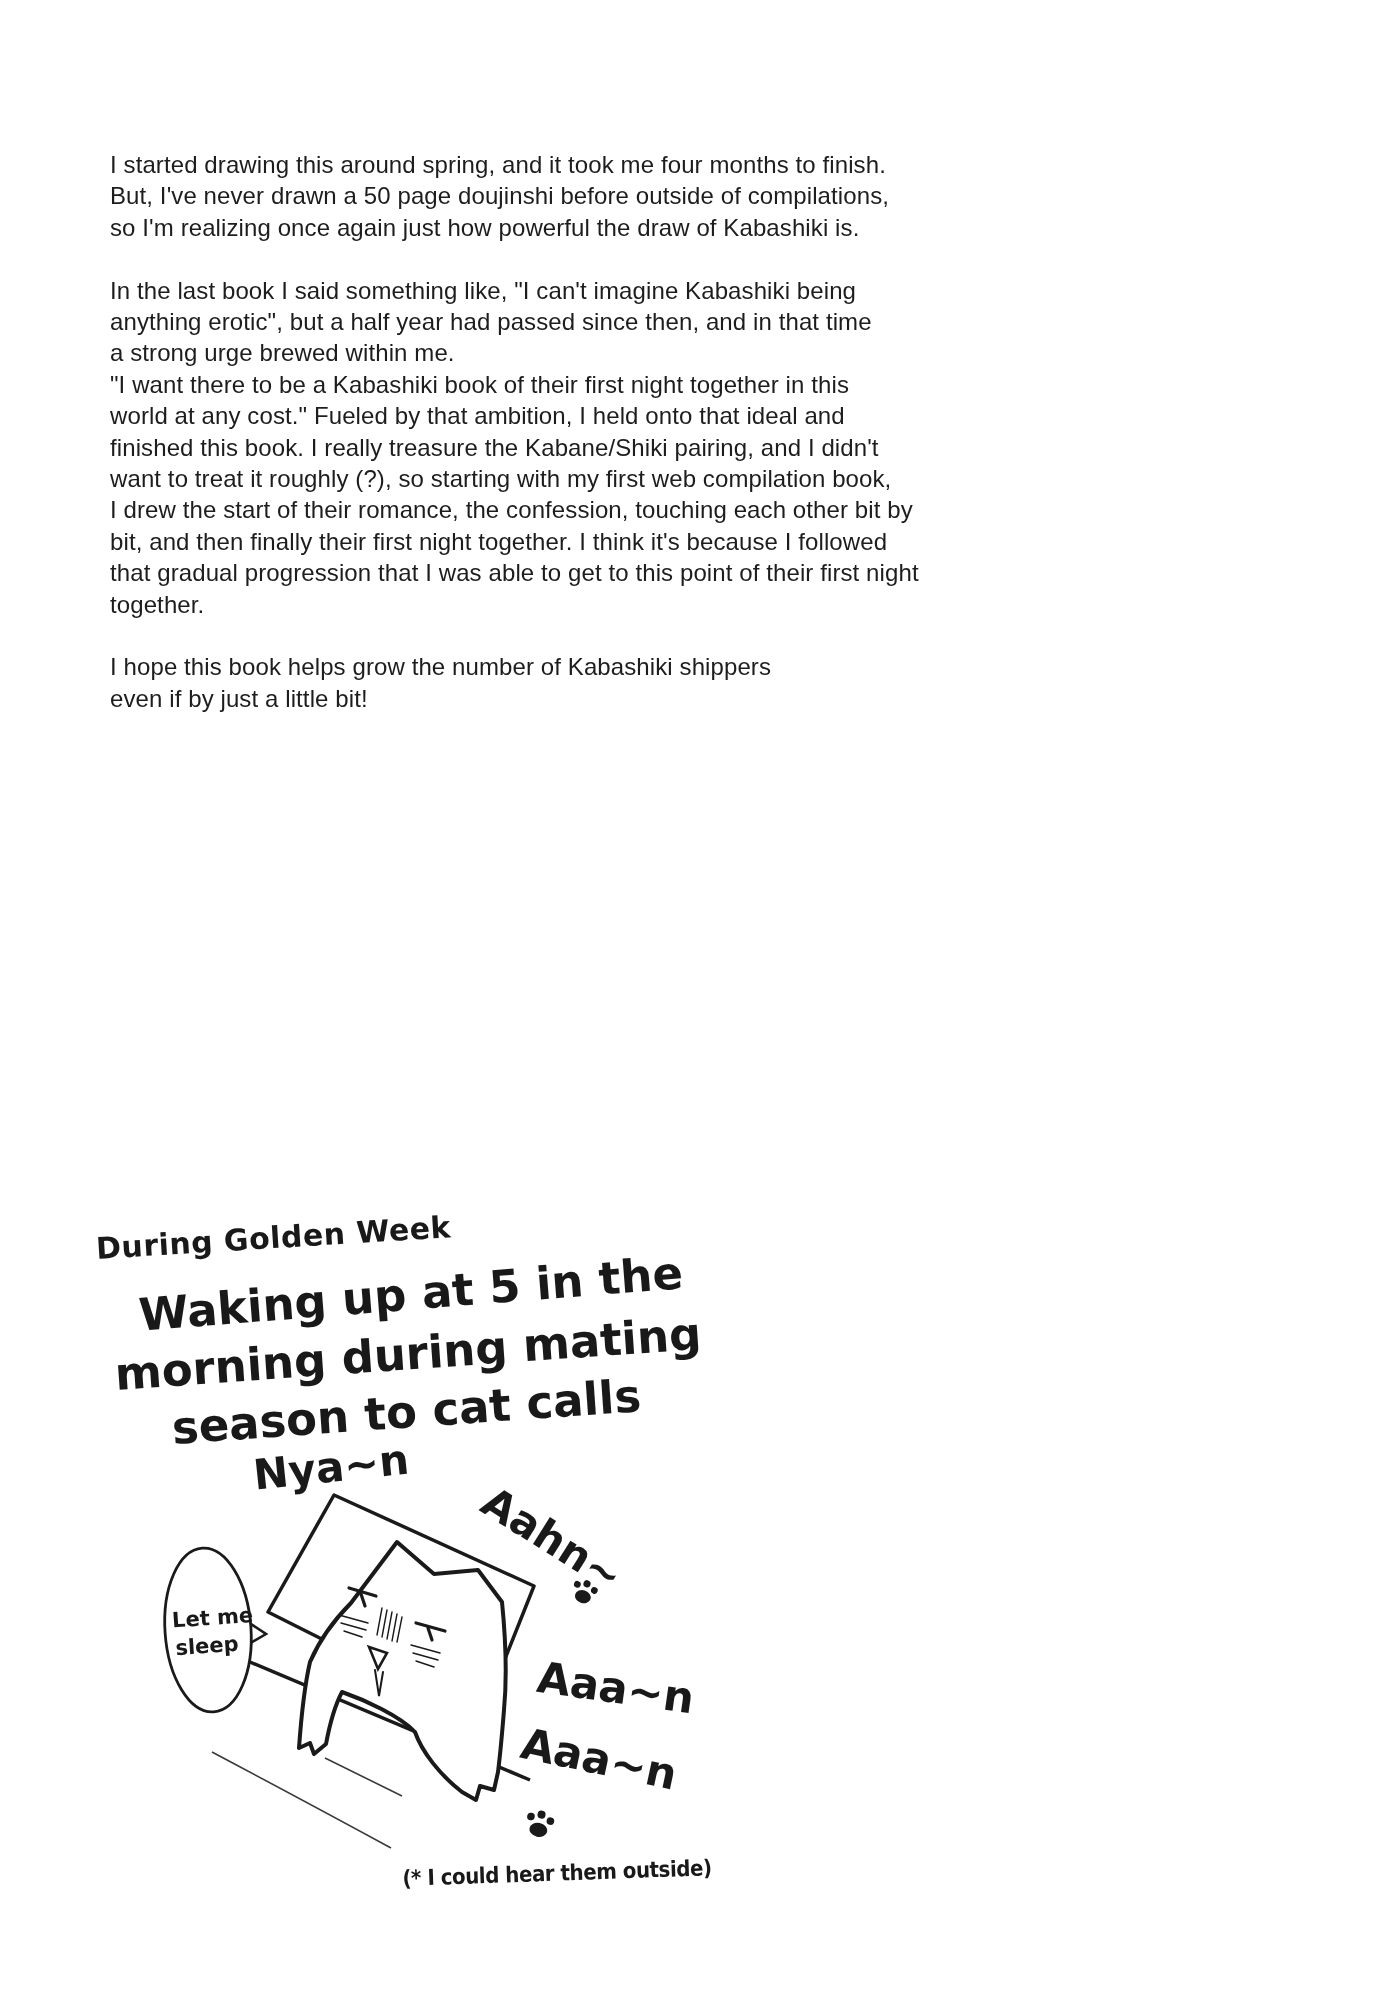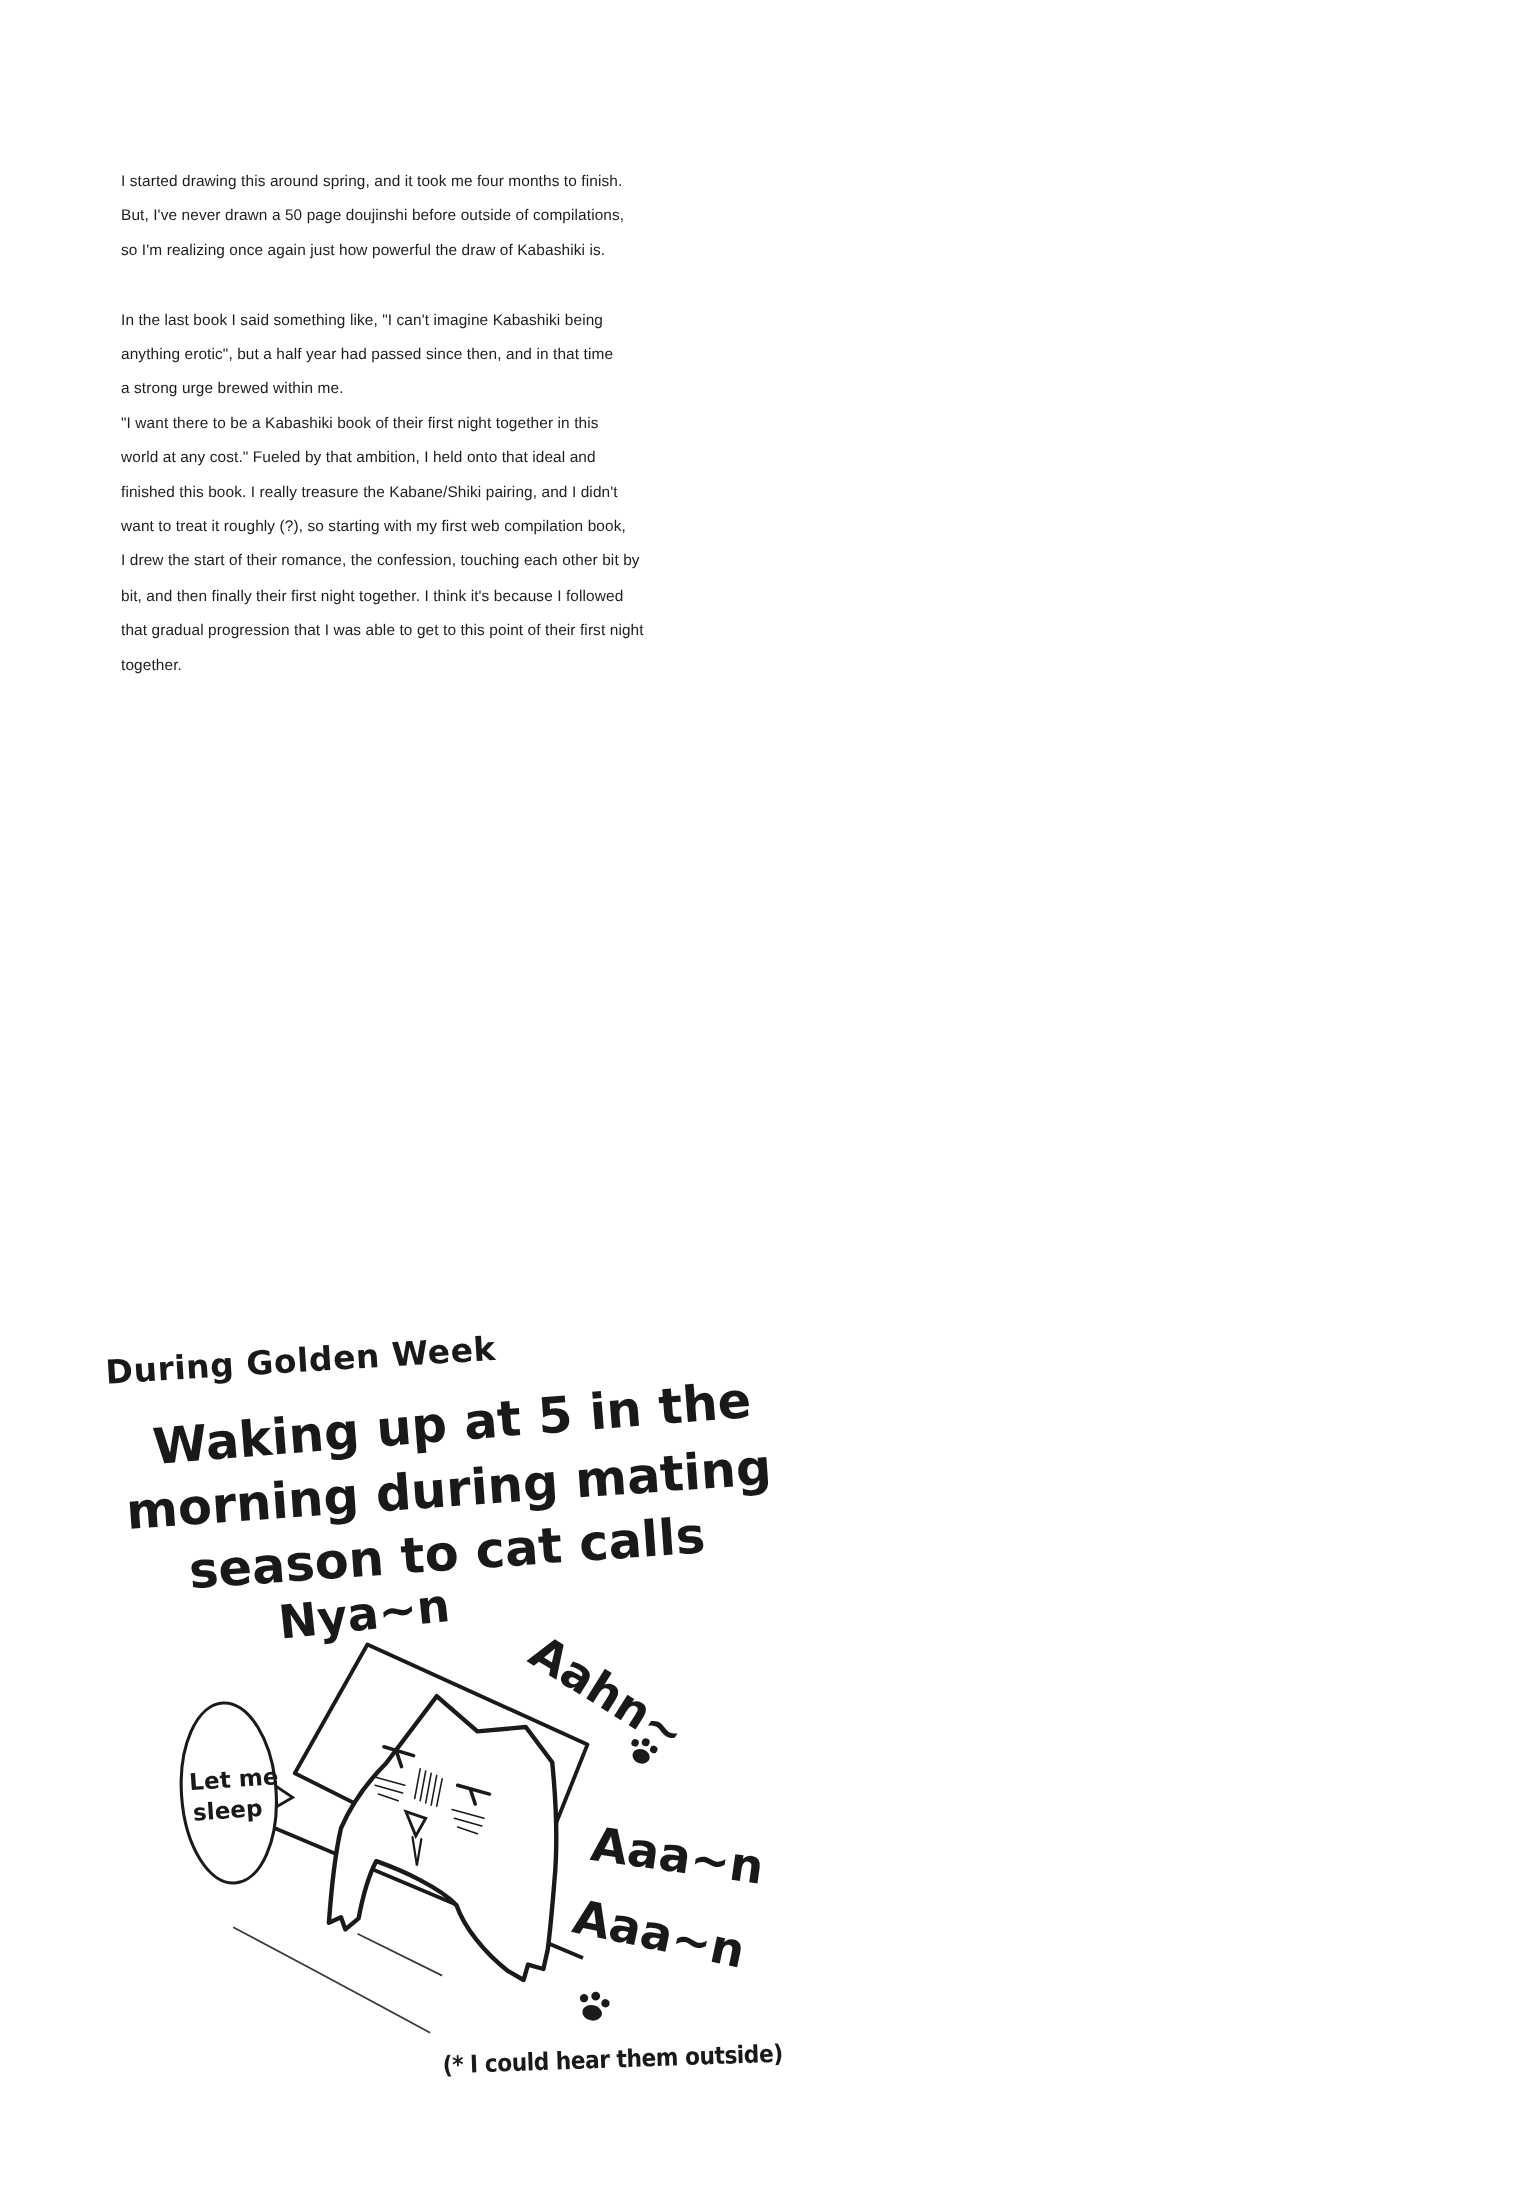--- a/index.html
+++ b/index.html
@@ -8,21 +8,21 @@
     width:1400px;height:1990px;
     background:#ffffff;
     overflow:hidden;
     font-family:"Liberation Sans",sans-serif;
     color:#1d1d1d;
   }
   
   .afterword{
     position:absolute;left:110px;top:149px;
     font-family:"Liberation Sans",sans-serif;
-    font-size:14px;line-height:31.4px;
+    font-size:24px;line-height:31.4px;
     color:#1d1d1d;
     letter-spacing:.1px;
   }
   .afterword .para{
     white-space:pre-line;
     margin:0 0 31.4px 0;
   }
   
   .hand{
     position:absolute;
@@ -57,20 +57,22 @@
 anything erotic", but a half year had passed since then, and in that time
 a strong urge brewed within me.
 "I want there to be a Kabashiki book of their first night together in this
 world at any cost." Fueled by that ambition, I held onto that ideal and
 finished this book. I really treasure the Kabane/Shiki pairing, and I didn't
 want to treat it roughly (?), so starting with my first web compilation book,
 I drew the start of their romance, the confession, touching each other bit by
 bit, and then finally their first night together. I think it's because I followed
 that gradual progression that I was able to get to this point of their first night
 together.</p>
+    <p class="para">I hope this book helps grow the number of Kabashiki shippers
+even if by just a little bit!</p>
   </div>
 
   <svg class="illus" width="600" height="470" viewBox="0 0 600 470">
 
     <polygon points="214,65 414,156 361,289 148,182" fill="#ffffff" stroke="#1a1a1a" stroke-width="3.5" stroke-linejoin="round"></polygon>
 
     <line x1="130" y1="232" x2="410" y2="350" stroke="#1a1a1a" stroke-width="3.5"></line>
 
     <path d="M92,322 Q190,374 271,418" fill="none" stroke="#3a3a3a" stroke-width="1.6"></path>
     <path d="M205,328 L282,366" fill="none" stroke="#3a3a3a" stroke-width="1.6"></path>

